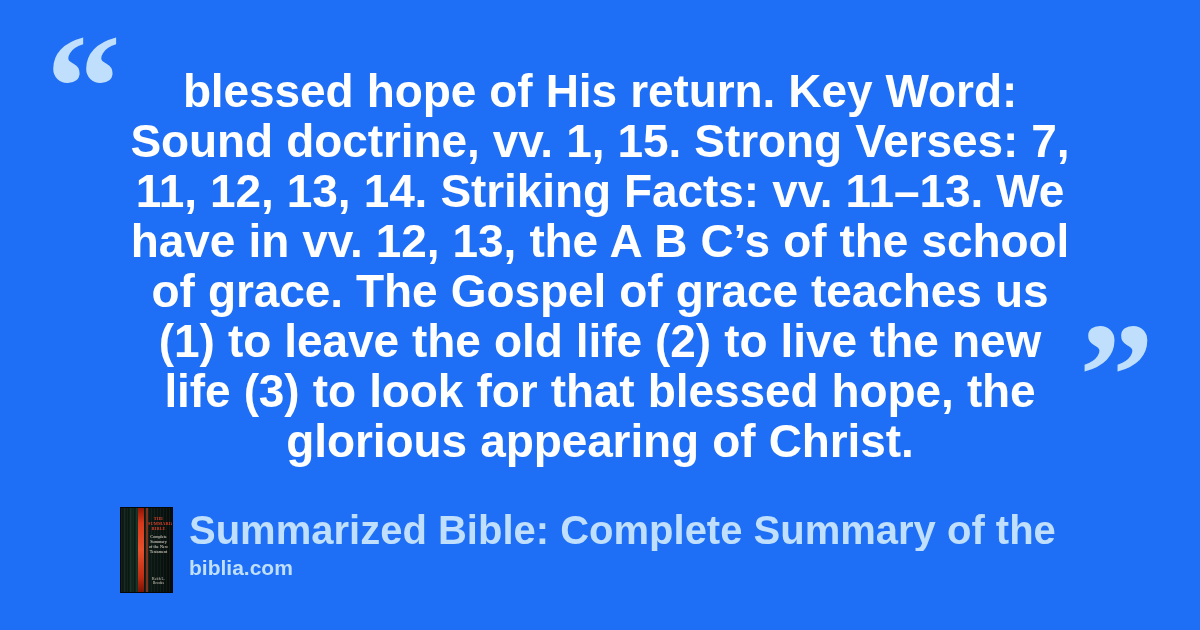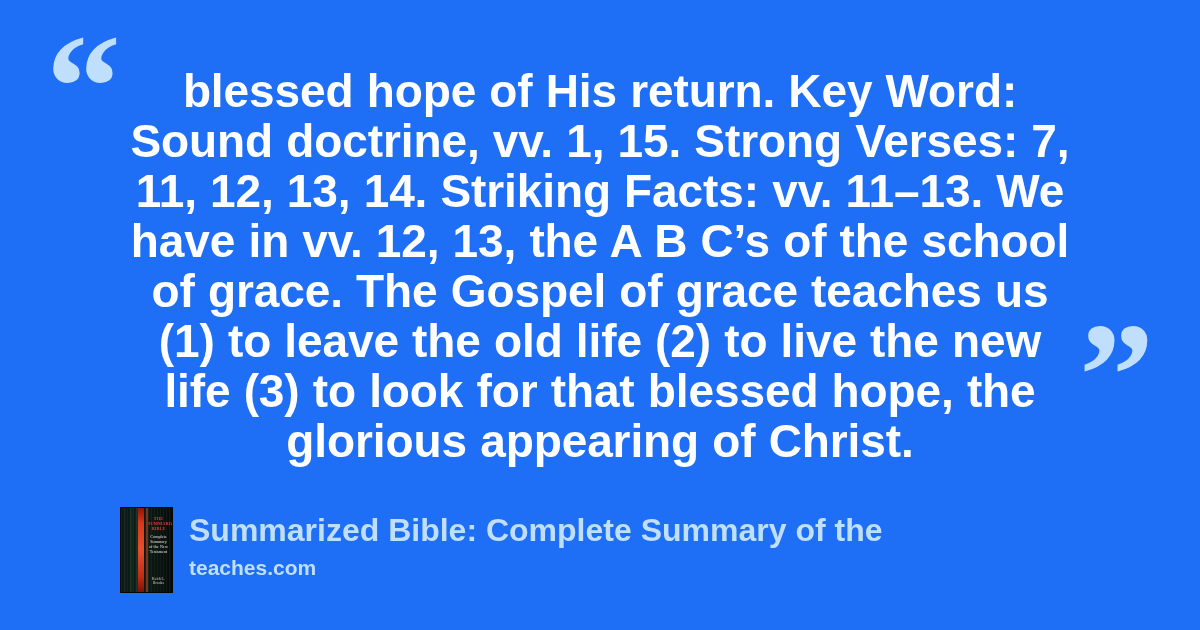--- a/index.html
+++ b/index.html
@@ -154,21 +154,21 @@
   #footer-text {
     margin-left: 16px;
     min-width: 0;
     flex: 1 1 auto;
     padding-top: 2px;
   }
   #source-title {
     color: #bfdffc;
     font-family: "Liberation Sans", sans-serif;
     font-weight: 700;
-    font-size: 32px;
+    font-size: 40px;
     line-height: 42px;
     white-space: nowrap;
     overflow: hidden;
   }
   #source-url {
     margin-top: 4px;
     color: #bfdffc;
     font-family: "Liberation Sans", sans-serif;
     font-weight: 700;
     font-size: 21px;
@@ -196,17 +196,17 @@
       <div class="bc-stripe-thin"></div>
       <div class="bc-text">
         <div class="bc-title">The Summarized Bible</div>
         <div class="bc-sub">Complete Summary of the New Testament</div>
       </div>
       <div class="bc-author">Keith L. Brooks</div>
     </div>
 
     <div id="footer-text">
       <div id="source-title">Summarized Bible: Complete Summary of the</div>
-      <div id="source-url">teaches.com</div>
+      <div id="source-url">biblia.com</div>
     </div>
 
   </div>
 </div>
 
 </body></html>

